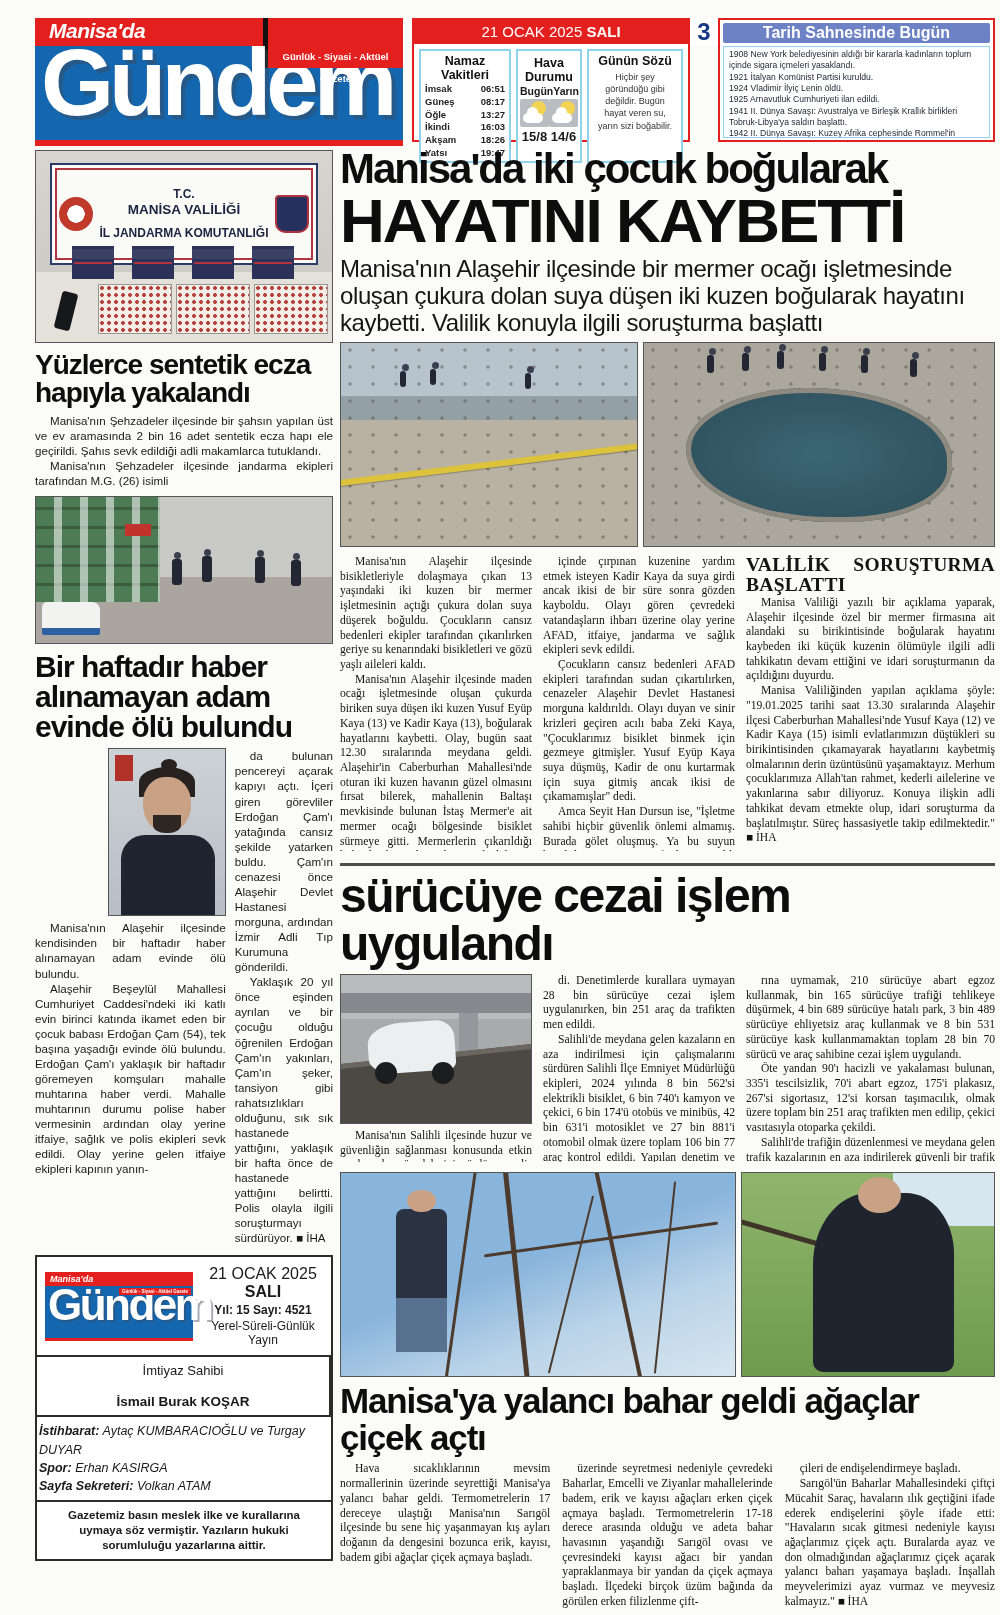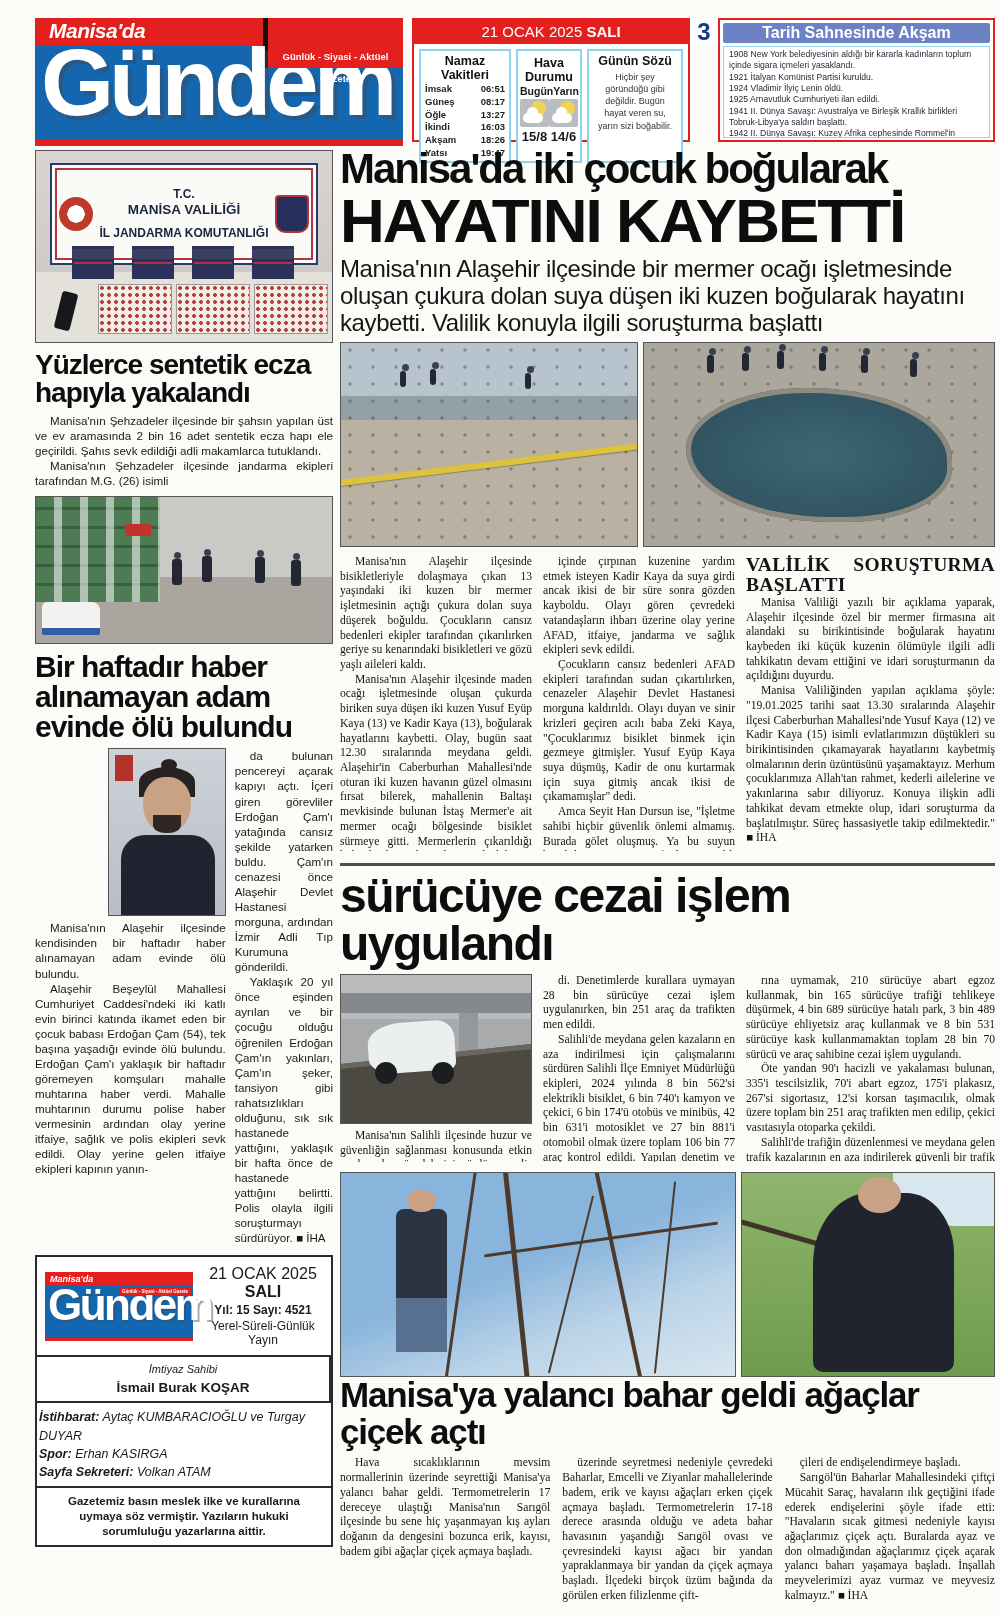--- a/index.html
+++ b/index.html
@@ -115,21 +115,21 @@
   .kicker{font-size:42px;font-weight:bold;letter-spacing:-2px;line-height:1.02;color:#0d0d0d;}
   .mainhead{font-size:62px;font-weight:bold;letter-spacing:-2px;line-height:0.98;color:#0d0d0d;}
   .deck{font-size:24px;line-height:1.13;color:#161616;letter-spacing:-0.4px;margin-top:3px;}
   .photorow{display:flex;gap:5px;margin-top:6px;}
   .serif{font-family:"Liberation Serif","DejaVu Serif",serif;font-size:11.6px;line-height:1.27;color:#141414;text-align:justify;}
   .serif p,.sans-body p{margin:0;text-indent:15px;}
   .grid3{display:grid;grid-template-columns:192px 192px 1fr;column-gap:11px;margin-top:8px;}
   .subhead{font-family:"Liberation Serif",serif;font-weight:bold;font-size:19.5px;line-height:1.05;letter-spacing:.3px;margin:0 0 4px;text-indent:0 !important;}
   .ruleline{border:none;border-top:3px solid #4d4d4d;margin:12px 0 6px;}
   .h2line{font-size:48px;font-weight:bold;letter-spacing:-1.5px;line-height:1.0;color:#0d0d0d;}
-  .h3line{font-size:35px;font-weight:bold;letter-spacing:-1.2px;line-height:1.05;color:#0d0d0d;}
+  .h3line{font-size:35px;font-weight:bold;letter-spacing:-1.2px;line-height:1.05;color:#0d0d0d;margin-top:6px;}
   .grid3eq{display:grid;grid-template-columns:1fr 1fr 1fr;column-gap:12px;margin-top:6px;}
   .clip{overflow:hidden;}
 
   
   .lc-title{font-size:28px;font-weight:bold;letter-spacing:-1px;line-height:1.0;margin:8px 0 6px;color:#0d0d0d;}
   .sans-body{font-size:11.6px;line-height:1.3;color:#191919;text-align:justify;}
   .twocol{display:flex;gap:9px;}
   .twocol>div{flex:1;}
   .deadbody{display:flex;gap:9px;}
   .deadbody .wide{width:66%;}
@@ -142,22 +142,22 @@
   .minilogo .band{position:absolute;left:0;top:0;right:0;height:14px;background:#e3201e;color:#fff;font-size:9px;font-style:italic;font-weight:bold;padding-left:5px;line-height:14px;}
   .minilogo .ttl{position:absolute;left:3px;top:8px;color:#fff;font-weight:bold;font-size:44px;letter-spacing:-2.5px;text-shadow:2px 2px 0 rgba(60,70,90,.45);}
   .minilogo .tag{position:absolute;right:2px;top:16px;background:#e3201e;color:#fff;font-size:4.5px;font-weight:bold;padding:1px 3px;}
   .imp-dateblk{text-align:center;flex:1;}
   .imp-date{font-size:16px;}.imp-date b{font-weight:bold;}
   .imp-issue{font-size:12px;font-weight:bold;margin-top:2px;}
   .imp-pub{font-size:12px;margin-top:2px;}
   .imp-people{display:flex;border-bottom:2px solid #2b2b2b;}
   .imp-people>div{flex:1;text-align:center;padding:6px 4px;}
   .imp-people>div:first-child{border-right:2px solid #2b2b2b;}
-  .role{font-style:italic;font-size:11px;}
-  .pname{font-weight:bold;font-size:13.5px;margin-top:5px;}
+  .role{font-size:13px;}
+  .pname{font-weight:bold;font-size:13.5px;margin-top:16px;}
   .imp-staff{padding:5px 2px;border-bottom:2px solid #2b2b2b;font-size:12.5px;font-style:italic;line-height:1.45;}
   .imp-staff b{font-weight:bold;}
   .imp-note{font-weight:bold;font-size:11.5px;text-align:center;padding:6px 8px;line-height:1.3;}
 </style>
 </head>
 <body>
 
 <div class="page">
 
   <div class="masthead">
@@ -225,21 +225,21 @@
       <div class="ibox quote">
         <h4>Günün Sözü</h4>
         <p>Hiçbir şey göründüğü gibi değildir. Bugün hayat veren su, yarın sizi boğabilir.</p>
       </div>
     </div>
   </div>
 
   <div class="pagenum">3</div>
 
   <div class="historybox">
-    <div class="history-head">Tarih Sahnesinde Akşam</div>
+    <div class="history-head">Tarih Sahnesinde Bugün</div>
     <div class="history-body">
       <div>1908 New York belediyesinin aldığı bir kararla kadınların toplum içinde sigara içmeleri yasaklandı.</div>
       <div>1921 İtalyan Komünist Partisi kuruldu.</div>
       <div>1924 Vladimir İlyiç Lenin öldü.</div>
       <div>1925 Arnavutluk Cumhuriyeti ilan edildi.</div>
       <div>1941 II. Dünya Savaşı: Avustralya ve Birleşik Krallık birlikleri Tobruk-Libya'ya saldırı başlattı.</div>
       <div>1942 II. Dünya Savaşı: Kuzey Afrika cephesinde Rommel'in Sirenayka taarruzu.</div>
     </div>
   </div>
 

